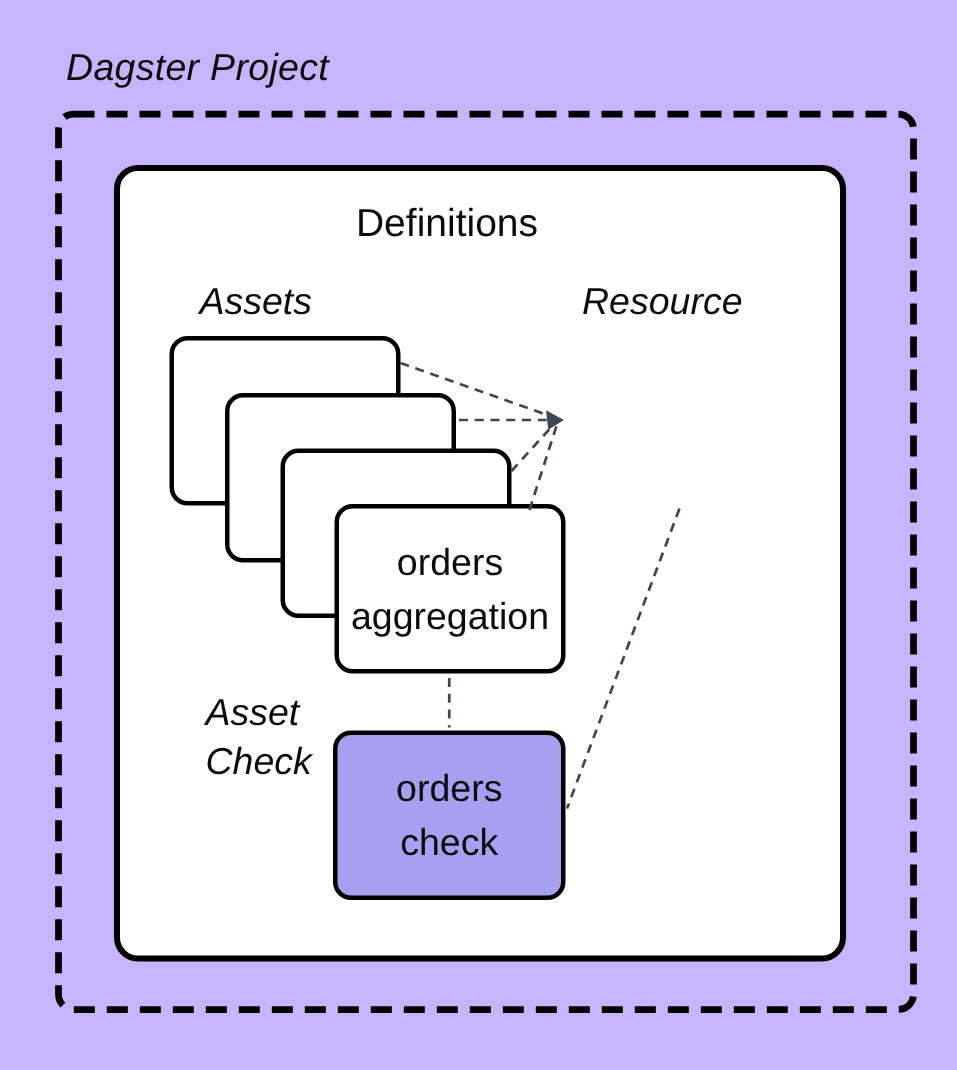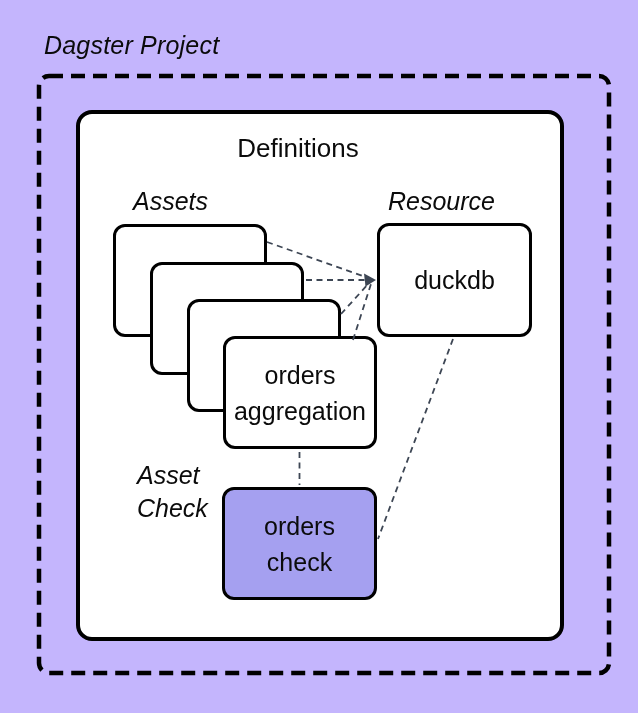--- a/index.html
+++ b/index.html
@@ -124,23 +124,20 @@
 Check</div>
 
   <div class="abs card asset-card-1"></div>
   <div class="abs card asset-card-2"></div>
   <div class="abs card asset-card-3"></div>
   <div class="abs card node-label-card asset-card-front">
     <span>orders
 aggregation</span>
   </div>
 
-  <div class="abs card node-label-card duckdb-node">
-    <span>duckdb</span>
-  </div>
 
   <div class="abs card node-label-card orders-check-node">
     <span>orders
 check</span>
   </div>
 
   <svg class="abs overlay" width="638" height="713" viewBox="0 0 638 713">
     <rect x="39" y="76" width="570" height="597" rx="10" fill="none" stroke="#000000" stroke-width="4.5" stroke-dasharray="14 8"></rect>
     <g fill="none" stroke="#3d4654" stroke-width="1.8" stroke-dasharray="6 4.5">
       <path d="M267 242 L370 278.5"></path>

